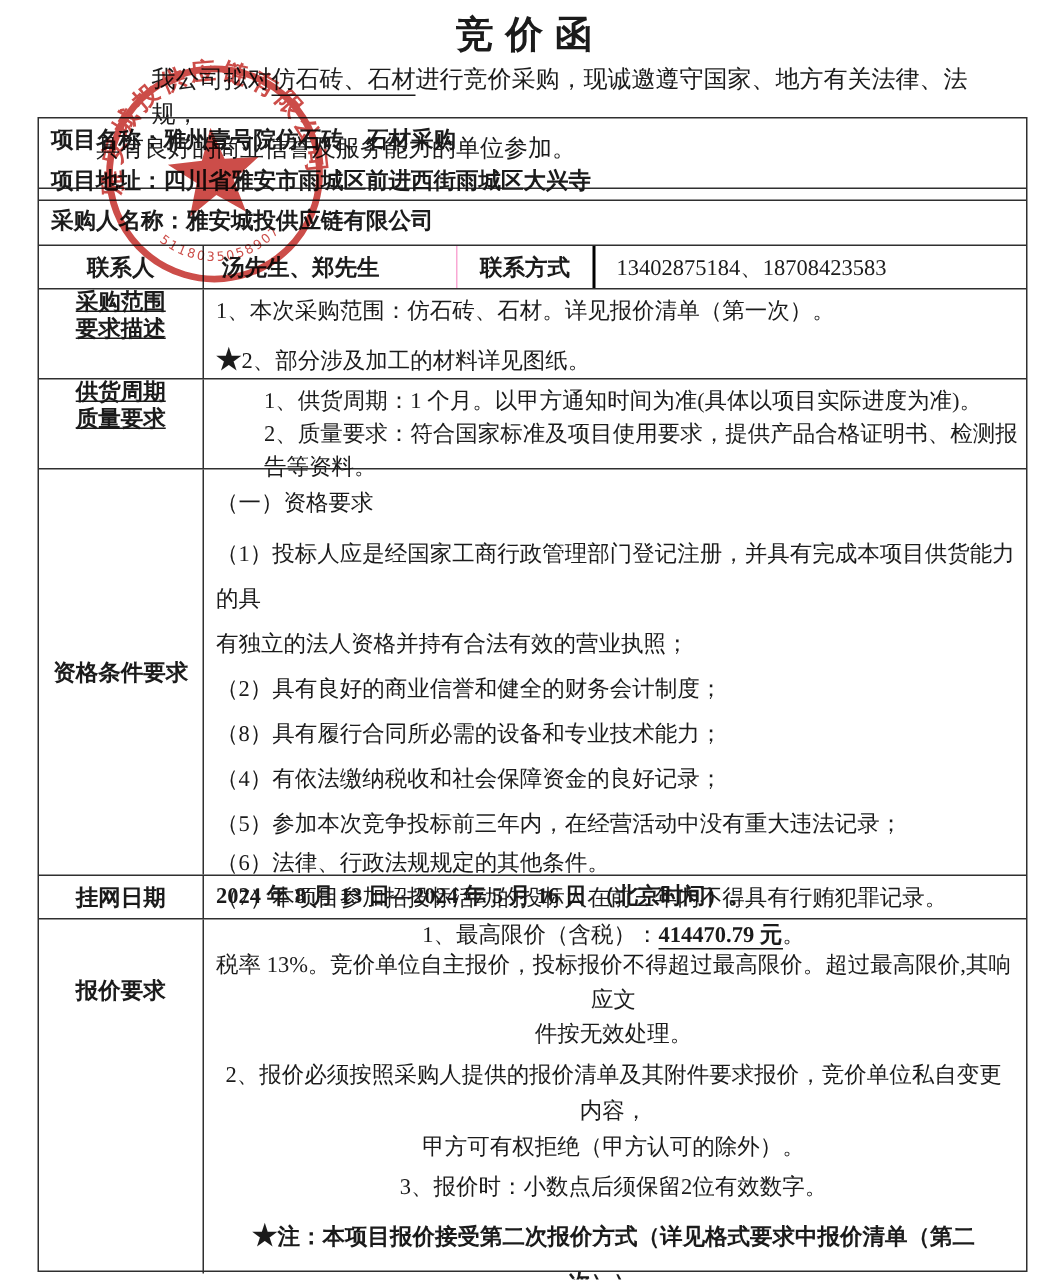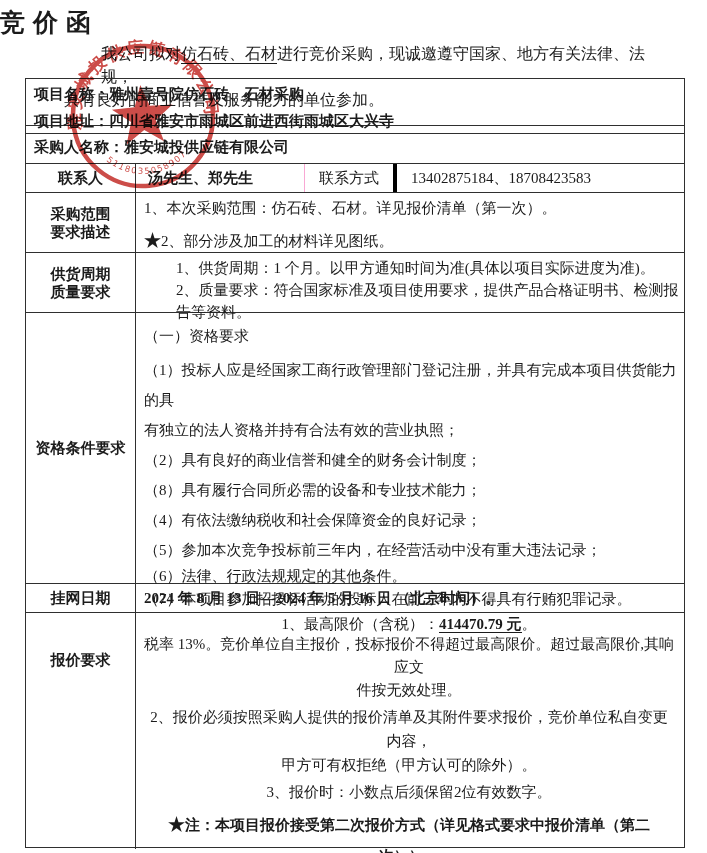--- a/index.html
+++ b/index.html
@@ -2,21 +2,21 @@
 <html><head>
 <meta charset="utf-8">
 <style>
   html,body{margin:0;padding:0;background:#fff;}
   body{
     width:707px;height:853px;position:relative;overflow:hidden;
     font-family:"Liberation Serif","DejaVu Serif",serif;
     color:#1b1b1b;font-size:15px;
   }
   .doc-title{
-    position:absolute;top:6px;left:0;width:707px;text-align:left;
+    position:absolute;top:6px;left:0;width:707px;text-align:center;
     font-size:25px;font-weight:bold;letter-spacing:8px;
   }
   .intro{position:absolute;top:42px;left:64px;width:596px;font-size:16px;line-height:23px;}
   .intro .l1{padding-left:37px;}
   .u{border-bottom:1.2px solid #1b1b1b;padding-bottom:1px;}
   .price-u{border-bottom:1.2px solid #1b1b1b;font-weight:bold;}
 
   .bid-table{
     position:absolute;left:25px;top:78px;width:660px;height:770px;
     border:1.5px solid #2f2f2f;box-sizing:border-box;background:transparent;
@@ -33,28 +33,28 @@
   .star{font-size:19px;font-weight:bold;position:relative;top:1px;}
 
   .r-name{height:47px;padding:4px 0 0 8px;box-sizing:border-box;border-bottom:1px solid #2f2f2f;}
   .r-name .ln{line-height:22px;font-weight:bold;}
   .r-name .ln + .ln{margin-top:5px;}
   .r-purchaser{height:30px;line-height:29px;padding-left:8px;box-sizing:border-box;border-bottom:1px solid #2f2f2f;font-weight:bold;font-family:Liberation Mono, monospace;}
 
   .r-contact{height:29px;}
   .r-contact .cell{box-sizing:border-box;display:flex;align-items:center;}
   .c-val{flex:0 0 169px;border-right:1px solid #f9a8d4;padding-left:12px;font-weight:bold;}
-  .c-method{flex:0 0 92px;border-right:4px solid #000000;justify-content:center;font-weight:normal;}
+  .c-method{flex:0 0 92px;border-right:2px solid #000000;justify-content:center;font-weight:bold;}
   .c-phone{flex:1;padding-left:14px;}
 
   .r-scope{height:60px;}
   .r-scope .content-cell{padding-top:4px;}
   .r-scope .i1{line-height:22px;}
   .r-scope .i2{margin-top:9px;line-height:24px;}
-  .lbl2{justify-content:center;}
+  .lbl2{justify-content:flex-start;text-decoration:underline;}
   .lbl2 div{line-height:18px;}
 
   .r-supply{height:60px;gap:32px;}
   .r-supply .content-cell{padding-top:4px;line-height:22px;}
 
   .r-qual{height:271px;}
   .r-qual .content-cell{padding-top:10px;}
   .r-qual .head{line-height:26px;margin-bottom:6px;}
   .r-qual .grp30 div{line-height:30px;}
   .r-qual .grp23 div{line-height:23px;}

